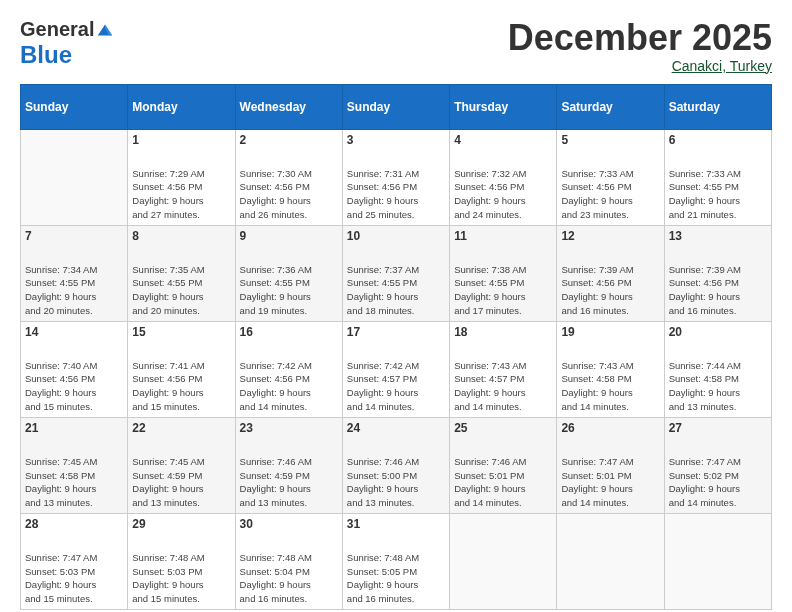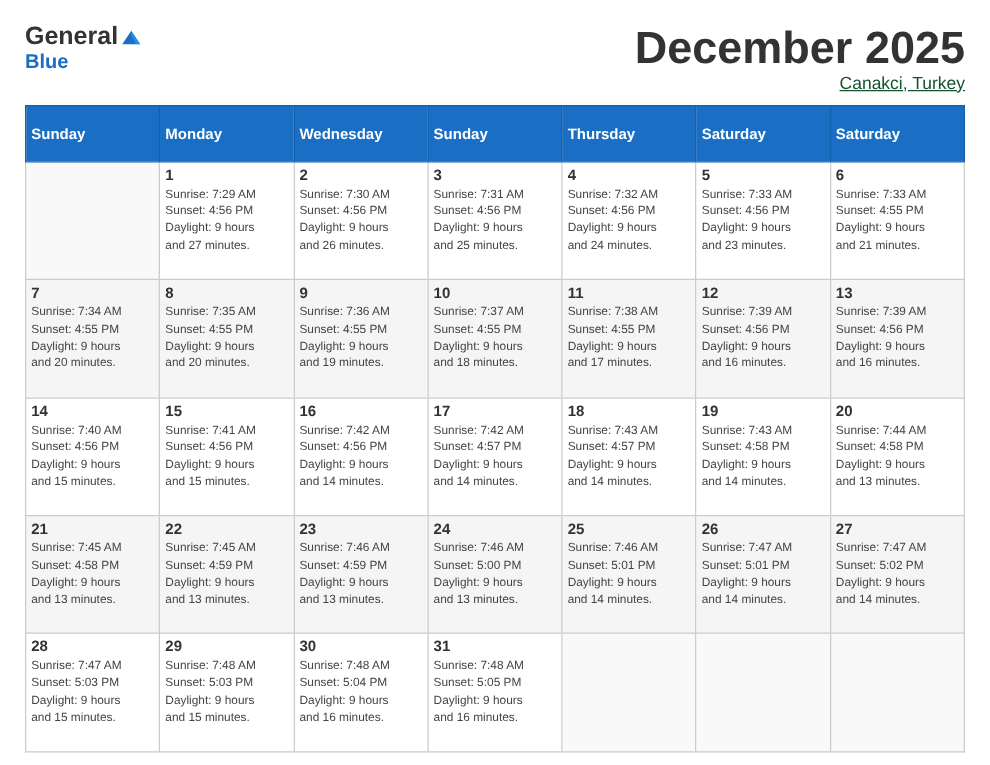--- a/index.html
+++ b/index.html
@@ -32,21 +32,21 @@
     .logo-text {
       display: flex;
       align-items: center;
     }
     .logo-general {
       font-size: 20px;
       font-weight: bold;
       color: #333;
     }
     .logo-blue {
-      font-size: 16px;
+      font-size: 24px;
       font-weight: bold;
       color: #1a6fc4;
     }
     .logo-icon {
       width: 18px;
       height: 18px;
       margin-left: 2px;
     }
     .title-section {
       text-align: right;
@@ -95,20 +95,21 @@
       font-size: 12px;
       font-weight: bold;
       color: #333;
       display: block;
       margin-bottom: 2px;
     }
     .day-info {
       font-size: 9.5px;
       color: #444;
       line-height: 1.45;
+      margin-top: 20px;
     }
     .row-shade {
       background-color: #f5f5f5;
     }
   </style>
 </head>
 <body>
 
 <div class="page">
   <div class="header">

